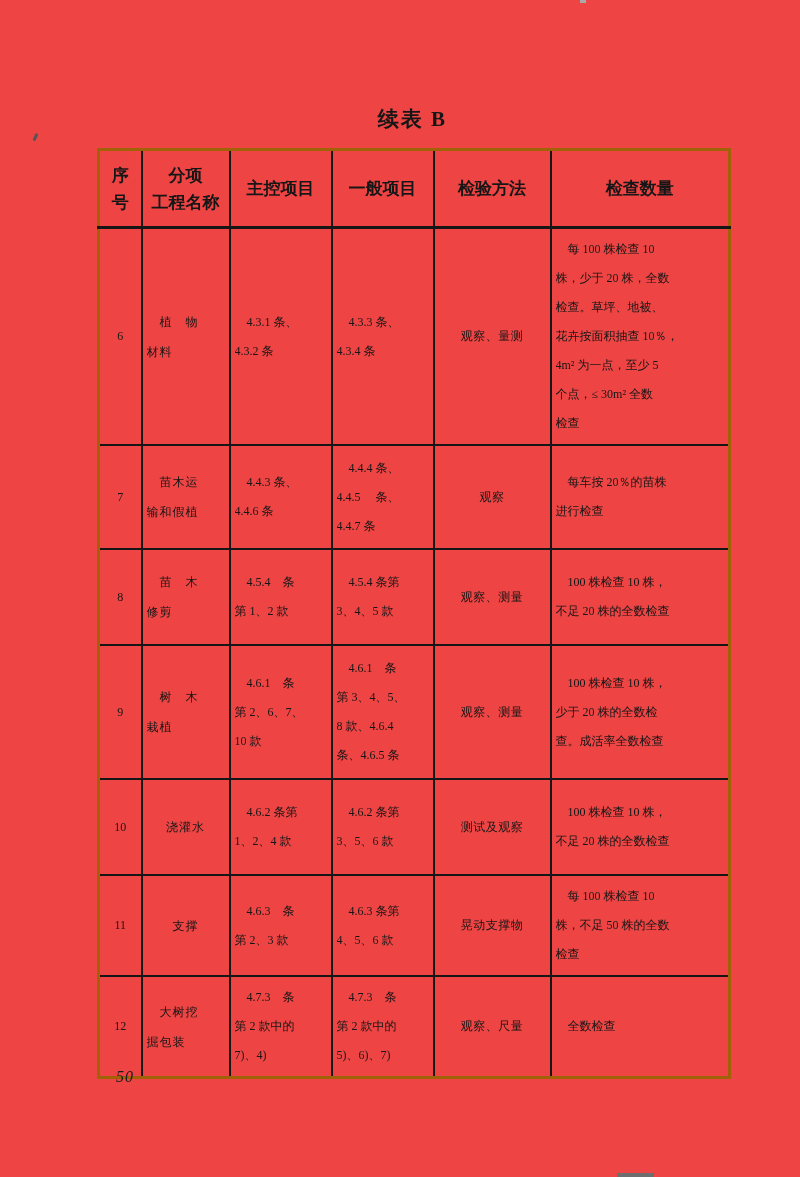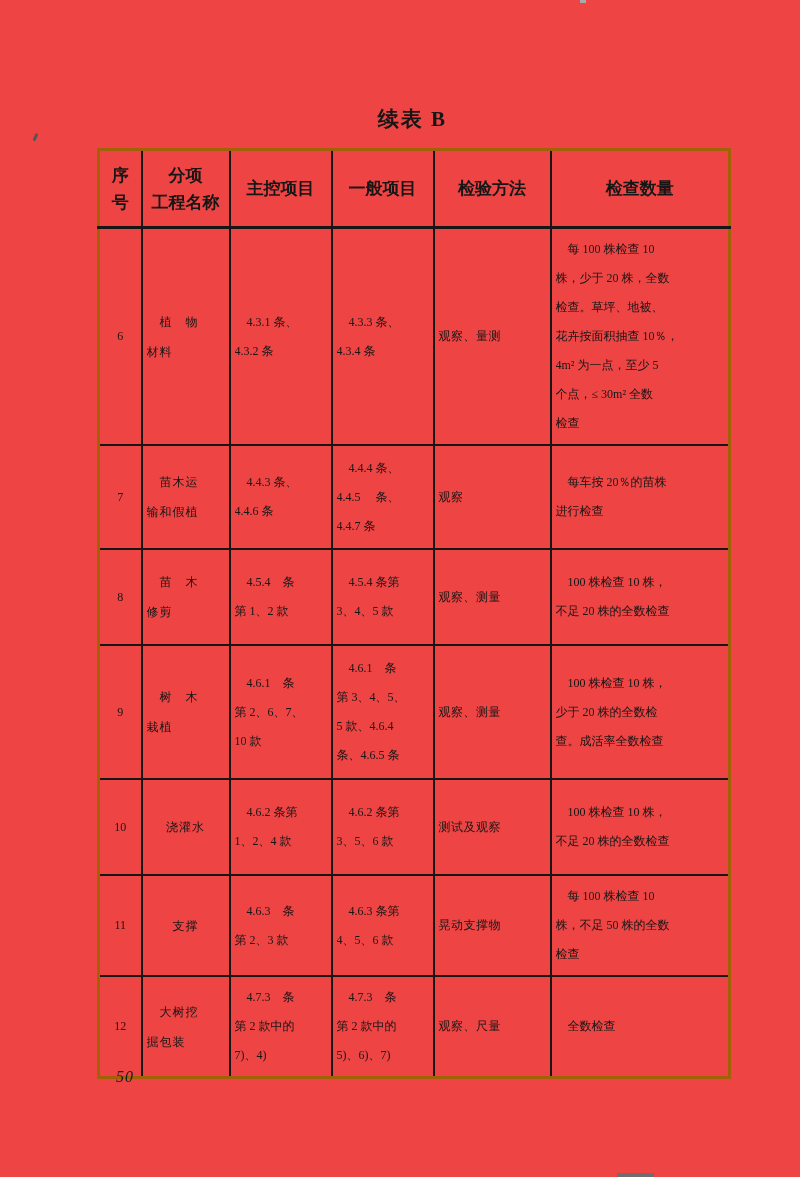--- a/index.html
+++ b/index.html
@@ -70,21 +70,21 @@
   
   .doc-table tbody tr:nth-child(1) { height: 202px; }
   .doc-table tbody tr:nth-child(2) { height: 104px; }
   .doc-table tbody tr:nth-child(3) { height: 96px;  }
   .doc-table tbody tr:nth-child(4) { height: 134px; }
   .doc-table tbody tr:nth-child(5) { height: 96px;  }
   .doc-table tbody tr:nth-child(6) { height: 100px; }
   .doc-table tbody tr:nth-child(7) { height: 94px;  }
 
   .cell-no     { text-align: center; font-size: 17px; }
-  .cell-method { text-align: left; letter-spacing: 0.5px; }
+  .cell-method { text-align: center; letter-spacing: 0.5px; }
   .cell-name, .cell-main, .cell-general, .cell-quantity { text-align: left; }
   .cell-quantity { padding: 6px 6px; font-size: 16px; }
   .line {
     white-space: pre;
     line-height: 29px;
     overflow: hidden;
   }
   .cell-name .line { line-height: 30px; letter-spacing: 1px; }
   .cell-name .line:only-child { text-align: center; letter-spacing: 1px; }
   .page-number {
@@ -199,21 +199,21 @@
             <div class="line">栽植</div>
           </td>
           <td class="cell-main">
             <div class="line">　4.6.1　条</div>
             <div class="line">第 2、6、7、</div>
             <div class="line">10 款</div>
           </td>
           <td class="cell-general">
             <div class="line">　4.6.1　条</div>
             <div class="line">第 3、4、5、</div>
-            <div class="line">5 款、4.6.4</div>
+            <div class="line">8 款、4.6.4</div>
             <div class="line">条、4.6.5 条</div>
           </td>
           <td class="cell-method">观察、测量</td>
           <td class="cell-quantity">
             <div class="line">　100 株检查 10 株，</div>
             <div class="line">少于 20 株的全数检</div>
             <div class="line">查。成活率全数检查</div>
           </td>
         </tr>
         <tr>

